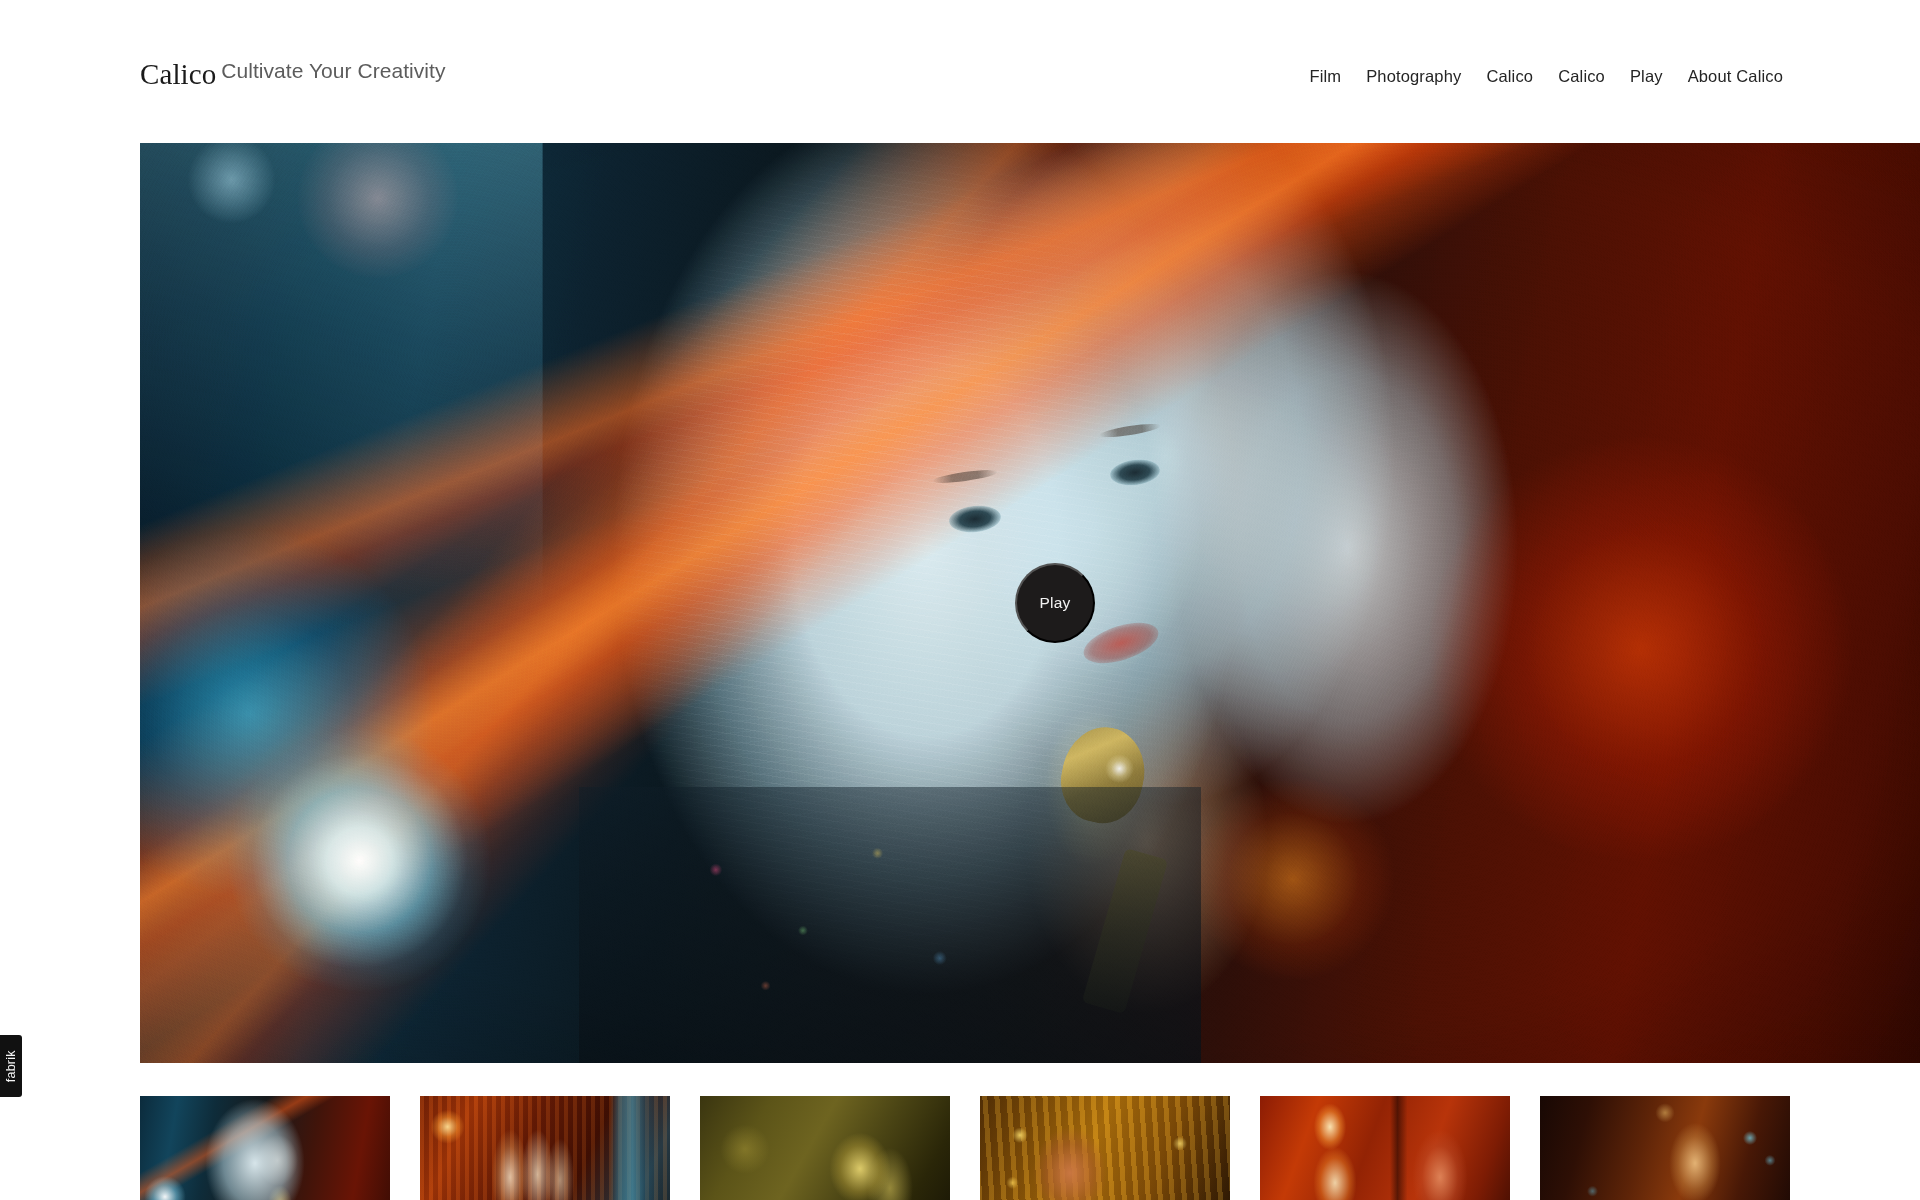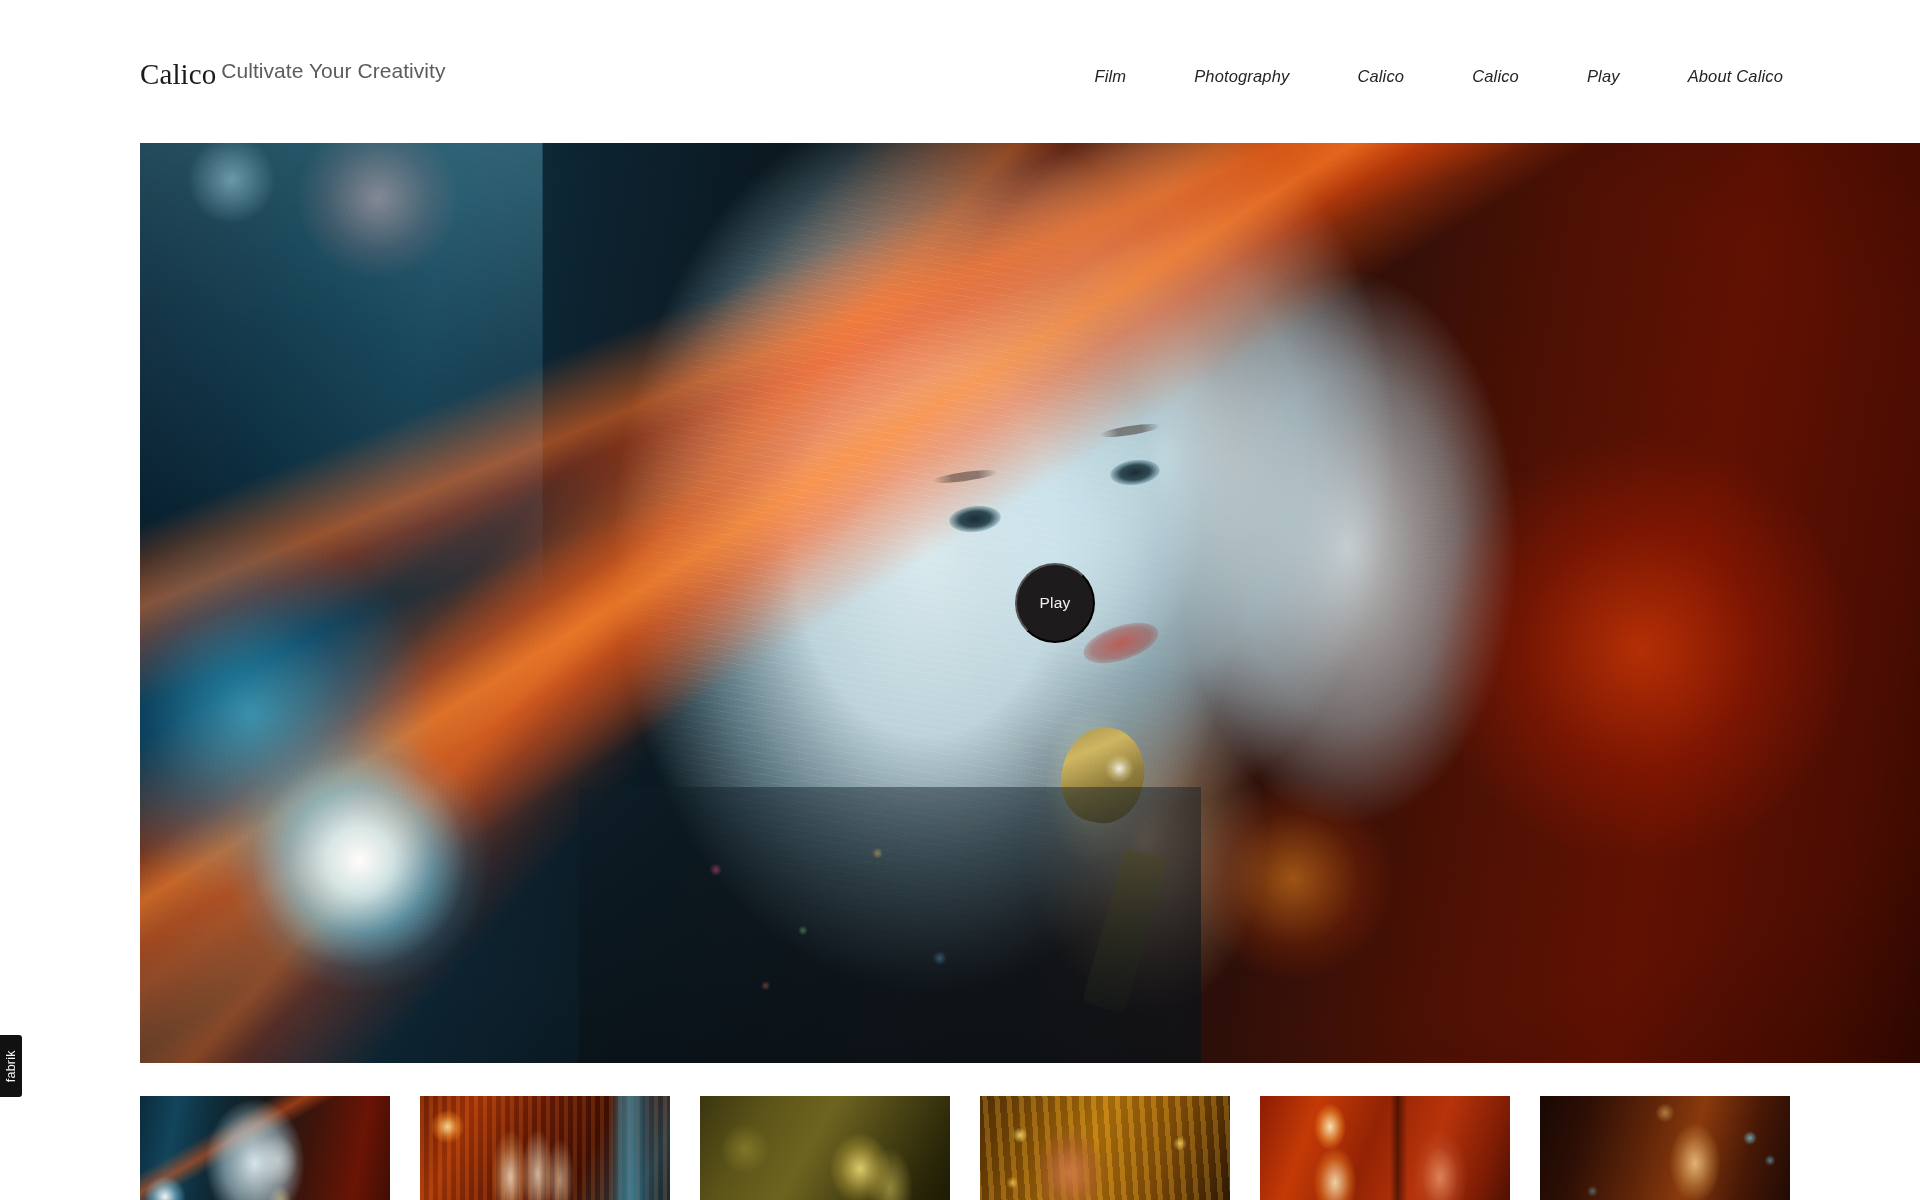--- a/index.html
+++ b/index.html
@@ -43,30 +43,30 @@
 
   .brand-tagline {
     font-family:"Liberation Sans", sans-serif;
     font-size:21px;
     font-weight:400;
     color:#5c5c5c;
     letter-spacing:0.05px;
     line-height:1.2;
   }
 
-  .main-nav { display:flex; align-items:flex-end; gap:9px; padding-top:10px;font-style:italic; }
+  .main-nav { display:flex; align-items:flex-end; gap:0; padding-top:10px; }
 
   .nav-link {
     font-size:16.5px;
     font-weight:400;
     color:#242424;
     text-decoration:none;
     letter-spacing:0.15px;
     padding:6px 0;
-    margin-left:59px;
+    margin-left:25px;
     white-space:nowrap;
     cursor:pointer;
   }
   .nav-link:first-child { margin-left:0; }
 
   
   .hero {
     position:absolute;
     left:140px; top:143px;
     width:1830px; height:920px;

